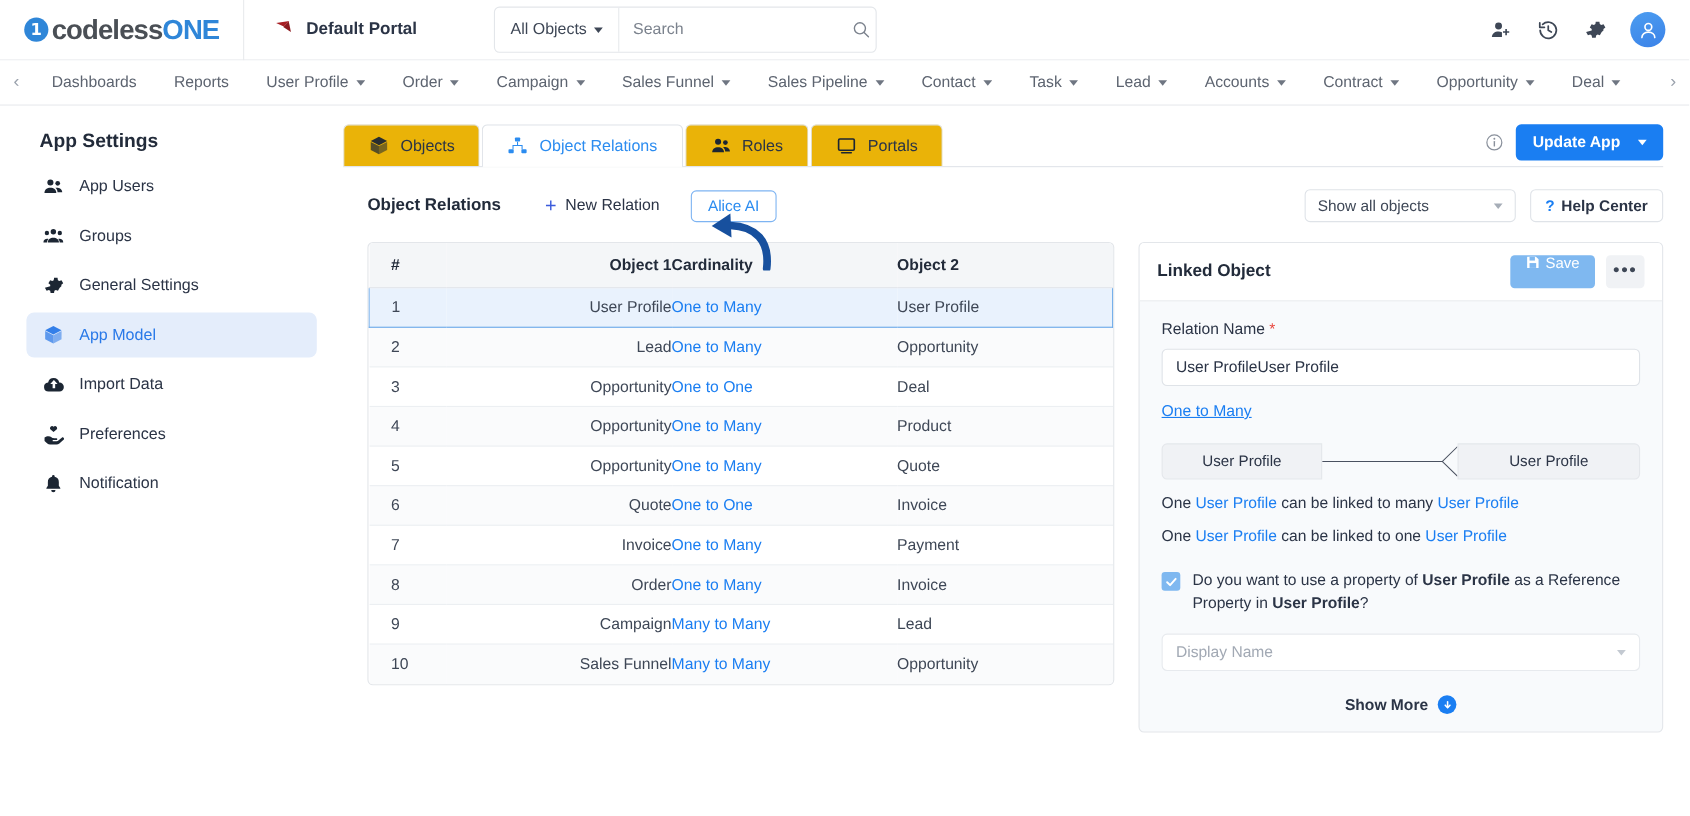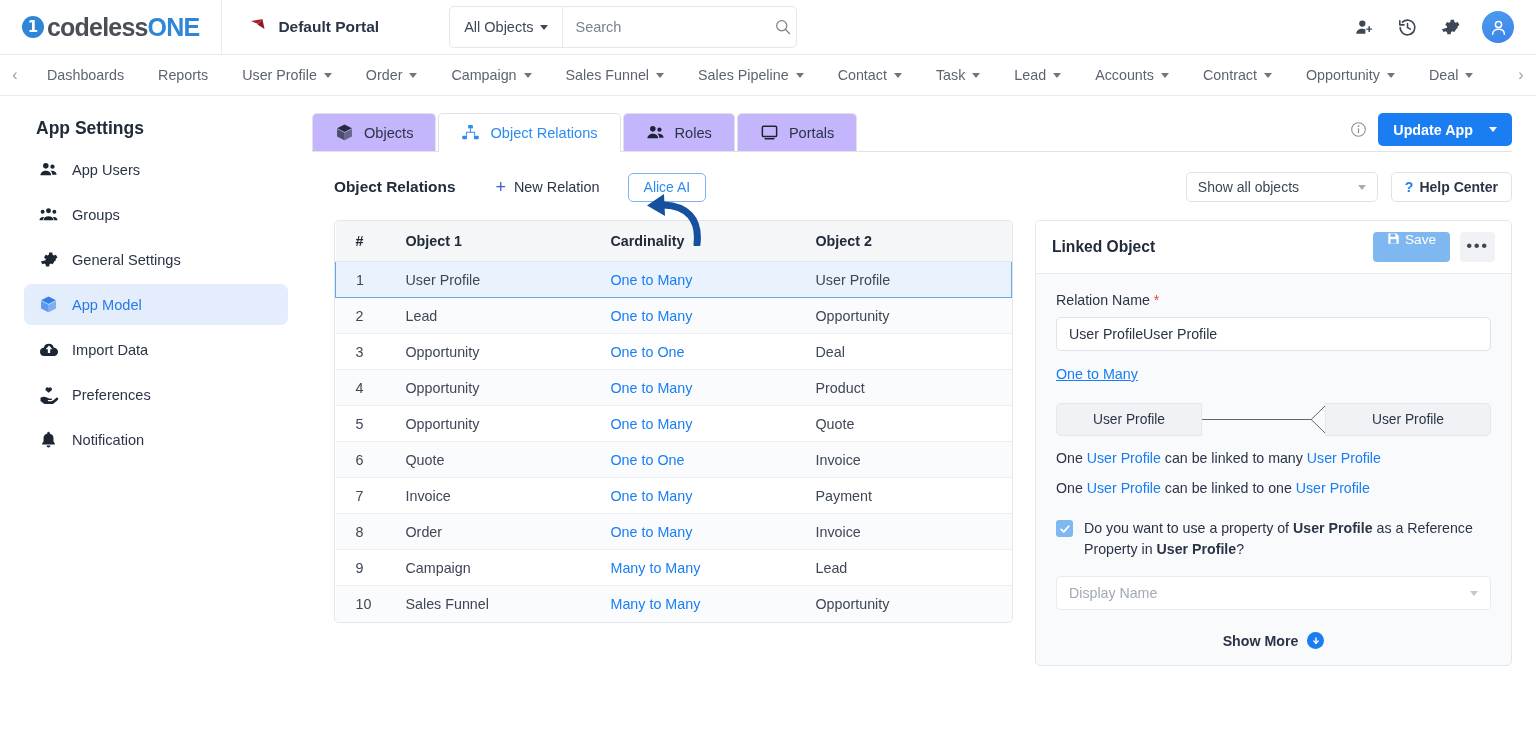--- a/index.html
+++ b/index.html
@@ -129,21 +129,21 @@
   .main { flex: 1; padding: 17px 24px 0 0; min-width: 0; }
 
   .tabs-row {
     display: flex; align-items: flex-end;
     border-bottom: 1px solid #e0e4e9;
     position: relative;
   }
   .tab {
     display: flex; align-items: center; gap: 10px;
     height: 38px; padding: 0 22px;
-    background: #c4b5fd; border: 1px solid #dfe3e8; border-bottom: none;
+    background: #eab308; border: 1px solid #dfe3e8; border-bottom: none;
     border-radius: 5px 5px 0 0;
     font-size: 14.6px; color: #2b3446; cursor: pointer;
     margin-right: 2px;
     position: relative;
   }
   .tab.active { background: #fff; color: #2b8cf0; font-weight: 400; border-color:#dfe3e8; }
   .tab.active::after { content:''; position:absolute; left:0; right:0; bottom:-1px; height:1px; background:#fff; }
   .tabs-spacer { flex: 1; }
   .tabs-right { display: flex; align-items: center; gap: 11px; padding-bottom: 5px; }
   .info-ico { cursor: pointer; display: flex; }
@@ -209,21 +209,21 @@
   table { width: 100%; border-collapse: collapse; }
   th {
     text-align: left; font-size: 14.3px; font-weight: 700; color: #222b3a;
     background: #f4f6f8; padding: 12px 0 12px 0; height: 38px;
     border-bottom: 1px solid #e3e6ea;
   }
   td { font-size: 14.3px; color: #3e4756; height: 36px; padding: 0; border-bottom: 1px solid #eceff2; }
   tbody tr:nth-child(even) { background: #fafbfc; }
   tbody tr:last-child td { border-bottom: none; }
   .c-num { width: 70px; padding-left: 20px !important; }
-  .c-o1 { width: 205px; }
+  .c-o1 { width: 205px; text-align: right; }
   .c-card { width: 205px; }
   .c-o2 { width: auto; }
   tr.selected { background: #e9f2fd !important; }
   tr.selected td { border-top: 1px solid #6aa9e9; border-bottom: 1px solid #6aa9e9; }
   tr.selected td:first-child { border-left: 1px solid #6aa9e9; }
   tr.selected td:last-child { border-right: 1px solid #6aa9e9; }
   .link { color: #1a7ef2; }
 
   
   .panel {

